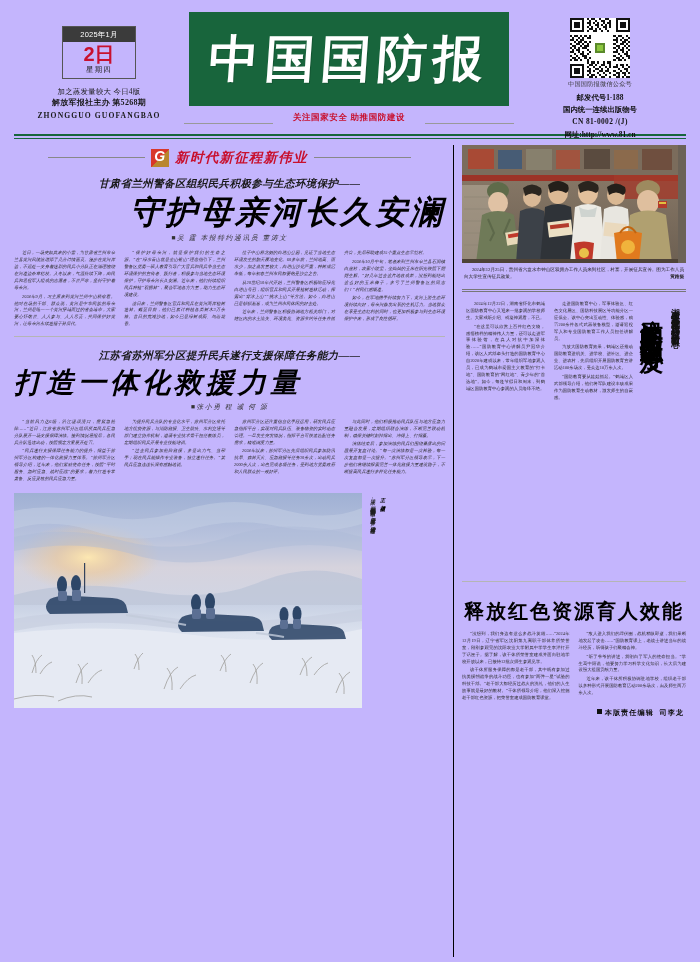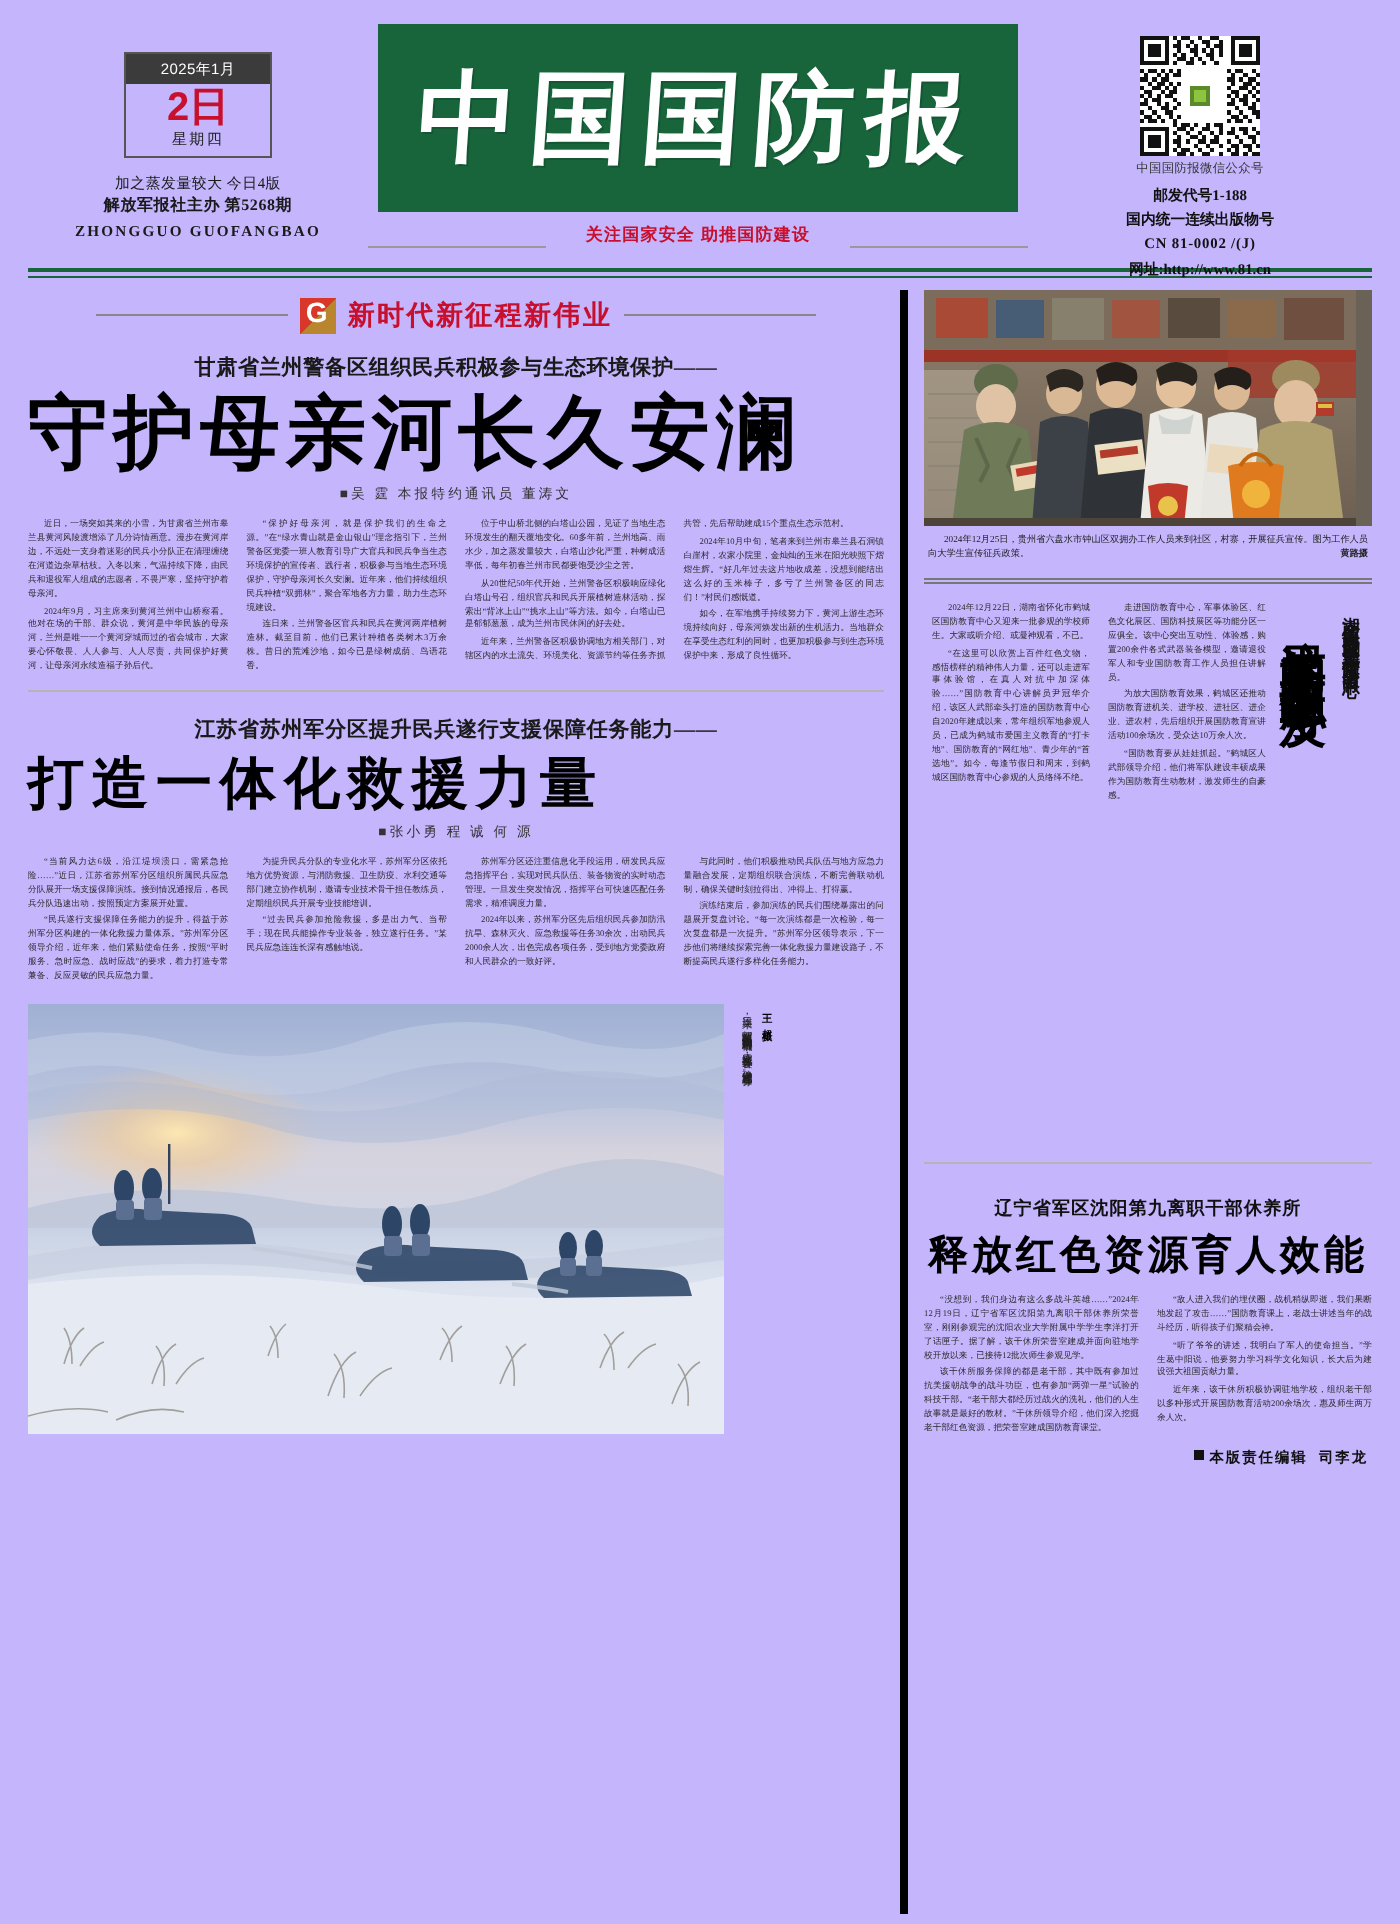--- a/index.html
+++ b/index.html
@@ -48,39 +48,39 @@
   .qr svg { display:block; }
   .qr-cap { font-size: 6.2px; color: #333; margin-top: 2px; letter-spacing:.2px;}
   .mh-right .pub { font-size: 7.4px; line-height: 1.65; text-align: center; color: #111; margin-top: 3px; font-weight:bold;}
   .mh-right .pub .mono { font-family: "Liberation Serif", serif; letter-spacing:.4px;}
 
   .rule-green { height: 2px; background: #18653c; margin: 4px 0 0 0; }
   .rule-thin { height: 1px; background: #18653c; margin-top: 1.5px; }
 
   
   .content { display: flex; margin-top: 6px; height: 812px; }
-  .col-left { width: 440px; padding-right: 8px; border-right: 4px solid #000000; }
+  .col-left { width: 440px; padding-right: 8px; border-right: 1px solid #000000; font-style: italic; }
   .col-right { width: 232px; padding-left: 8px; display:flex; flex-direction:column; }
 
   
   .sec-banner { display: flex; align-items: center; gap: 6px; margin: 4px 0 10px 0; padding: 0 34px; }
   .sec-banner .sbar { flex: 1; height: 1px; background: #888; }
   .sec-logo {
     width: 18px; height: 18px; background: linear-gradient(135deg,#d8372a 0%,#d8372a 50%,#b9862f 50%,#b9862f 100%);
     position: relative; flex: none;
   }
   .sec-logo::after {
     content: "G"; position: absolute; left: 3px; top: -1px; color: #fff;
     font-size: 14px; font-weight: bold; font-family: "Liberation Sans", sans-serif;
   }
   .sec-title { color: #c8102e; font-size: 13.5px; font-weight: bold; letter-spacing: 1.2px; white-space: nowrap; font-family:"Liberation Sans", sans-serif;}
 
   .kicker { text-align: center; font-size: 10.5px; color: #1a1a1a; font-weight: bold; letter-spacing: .4px; margin-bottom: 4px; font-family:"Liberation Serif", serif; }
   .headline-1 {
-    text-align: left; font-size: 40px; font-weight: bold; letter-spacing: 3px;
+    text-align: right; font-size: 32px; font-weight: bold; letter-spacing: 3px;
     color: #000; font-family: "Liberation Sans", sans-serif; line-height: 1.12; margin-bottom: 3px;
   }
   .byline { text-align: center; font-size: 6.8px; color: #333; letter-spacing: 1.6px; margin-bottom: 7px; }
 
   .headline-2 {
     font-size: 28px; font-weight: bold; letter-spacing: 4px;
     color: #000; font-family: "Liberation Sans", sans-serif; line-height: 1.12; margin-bottom: 3px;
   }
 
   
@@ -580,21 +580,20 @@
           <p>“在这里可以欣赏上百件红色文物，感悟榜样的精神伟人力量，还可以走进军事体验馆，在真人对抗中加深体验……”国防教育中心讲解员尹冠华介绍，该区人武部牵头打造的国防教育中心自2020年建成以来，常年组织军地参观人员，已成为鹤城市爱国主义教育的“打卡地”、国防教育的“网红地”、青少年的“首选地”。如今，每逢节假日和周末，到鹤城区国防教育中心参观的人员络绎不绝。</p>
           <p>走进国防教育中心，军事体验区、红色文化展区、国防科技展区等功能分区一应俱全。该中心突出互动性、体验感，购置200余件各式武器装备模型，邀请退役军人和专业国防教育工作人员担任讲解员。</p>
           <p>为放大国防教育效果，鹤城区还推动国防教育进机关、进学校、进社区、进企业、进农村，先后组织开展国防教育宣讲活动100余场次，受众达10万余人次。</p>
           <p>“国防教育要从娃娃抓起。”鹤城区人武部领导介绍，他们将军队建设丰硕成果作为国防教育生动教材，激发师生的自豪感。</p>
         </div>
       </div>
 
       <div class="divider-h"></div>
 
       <div style="margin-top:8px;">
-        <div class="r-kicker">辽宁省军区沈阳第九离职干部休养所</div>
         <div class="r-headline">释放红色资源育人效能</div>
         <div class="bodytxt cols-2">
           <p>“没想到，我们身边有这么多战斗英雄……”2024年12月19日，辽宁省军区沈阳第九离职干部休养所荣誉室，刚刚参观完的沈阳农业大学附属中学学生李洋打开了话匣子。据了解，该干休所荣誉室建成并面向驻地学校开放以来，已接待12批次师生参观见学。</p>
           <p>该干休所服务保障的都是老干部，其中既有参加过抗美援朝战争的战斗功臣，也有参加“两弹一星”试验的科技干部。“老干部大都经历过战火的洗礼，他们的人生故事就是最好的教材。”干休所领导介绍，他们深入挖掘老干部红色资源，把荣誉室建成国防教育课堂。</p>
           <p>“敌人进入我们的埋伏圈，战机稍纵即逝，我们果断地发起了攻击……”国防教育课上，老战士讲述当年的战斗经历，听得孩子们聚精会神。</p>
           <p>“听了爷爷的讲述，我明白了军人的使命担当。”学生葛中阳说，他要努力学习科学文化知识，长大后为建设强大祖国贡献力量。</p>
           <p>近年来，该干休所积极协调驻地学校，组织老干部以多种形式开展国防教育活动200余场次，惠及师生两万余人次。</p>
         </div>
       </div>
 

